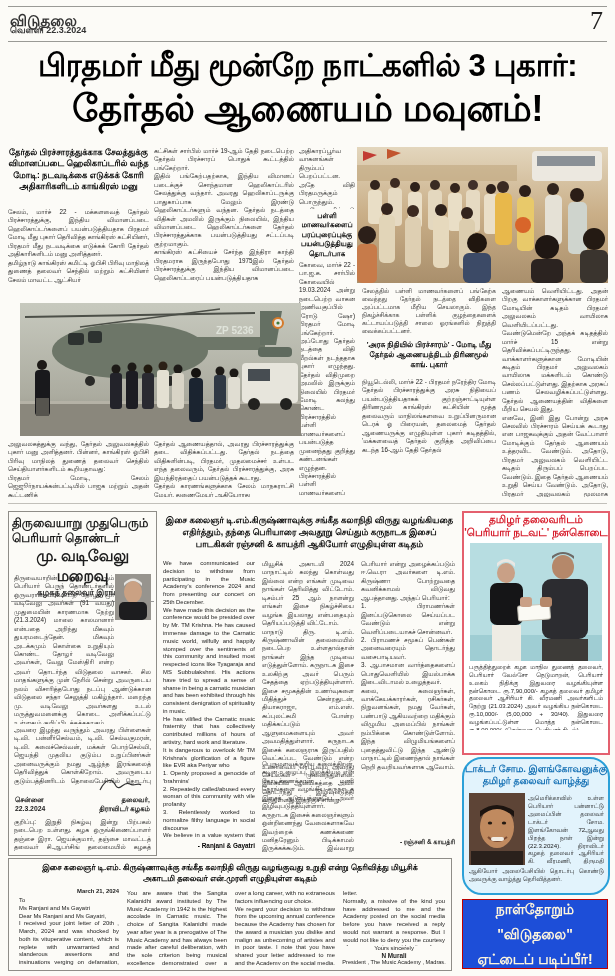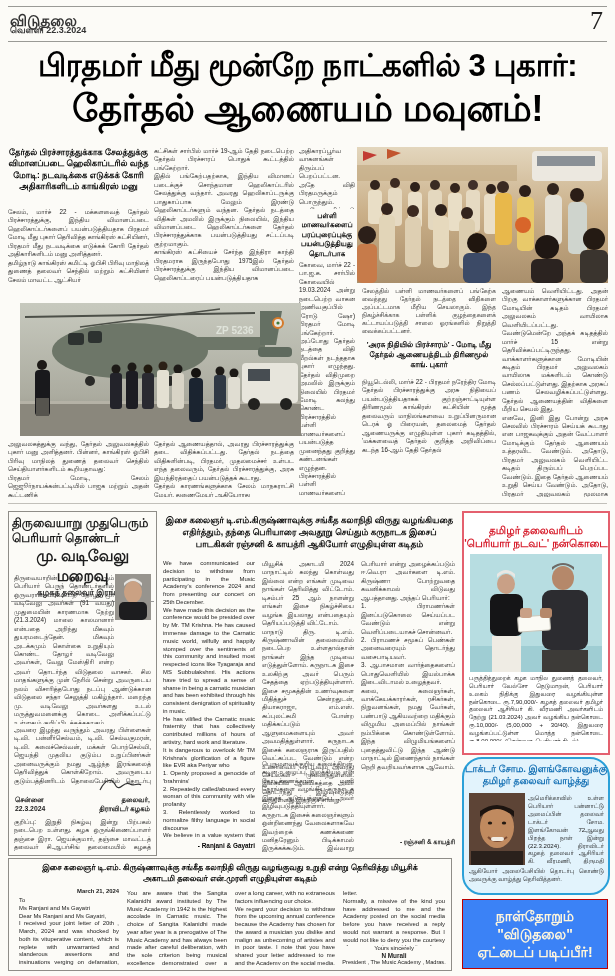--- a/index.html
+++ b/index.html
@@ -12,24 +12,24 @@
   .masthead-date{font-size:9px;font-weight:700;color:#333;}
   .pagenum{font-family:"Liberation Serif",serif;font-size:26px;color:#222;}
   .headline{position:absolute;left:0;width:615px;text-align:center;font-weight:900;color:#000;letter-spacing:-0.5px;line-height:1.05;}
   .photo{position:absolute;overflow:hidden;background:#a3a3a3;}
   .caption{font-size:6.2px;line-height:1.3;text-align:justify;white-space:pre-line;overflow:hidden;color:#1a1a1a;}
   .obit{position:absolute;border:1px solid #8f8d88;background:#fcfbf7;}
   .obit h3{margin:4px 3px 0;font-size:12px;font-weight:900;}
   .obit h2{margin:1px 2px 0;font-size:15.5px;font-weight:900;text-align:center;letter-spacing:-0.3px;}
   .obit h4{margin:1px 2px 2px;font-size:8.2px;font-weight:900;text-align:center;border-bottom:1px solid #999;padding-bottom:3px;}
   .pinkbox{position:absolute;border:2px solid #e4606e;background:#fff;}
-  .pinkbox .t{font-size:10.5px;font-weight:900;color:#d7202f;text-align:center;line-height:1.25;margin-top:11px;}
+  .pinkbox .t{font-size:10.5px;font-weight:900;color:#d7202f;text-align:center;line-height:1.25;margin-top:0;}
   .bluebox{position:absolute;border:2px solid #2ba0d8;background:#e2f3fc;}
   .bluebox .t{font-size:9.5px;font-weight:900;color:#1470b4;text-align:center;line-height:1.25;margin-top:4px;}
-  .redbox{position:absolute;background:#3b82f6;border:1px solid #b00;display:flex;flex-direction:column;justify-content:center;}
+  .redbox{position:absolute;background:#1d4ed8;border:1px solid #b00;display:flex;flex-direction:column;justify-content:space-between;}
   .redbox div{font-size:14px;font-weight:900;color:#fff6dc;text-align:center;line-height:1.3;}
   .letterbox{position:absolute;border:1px solid #8f8d88;}
   .lh{font-weight:900;text-align:center;color:#000;}
   .eng{font-size:5.9px;line-height:1.32;text-align:justify;white-space:pre-line;overflow:hidden;color:#222;}
   .sig-en{font-size:6.4px;font-weight:900;text-align:right;color:#000;}
 </style>
 </head>
 <body>
 
 <div class="page">

